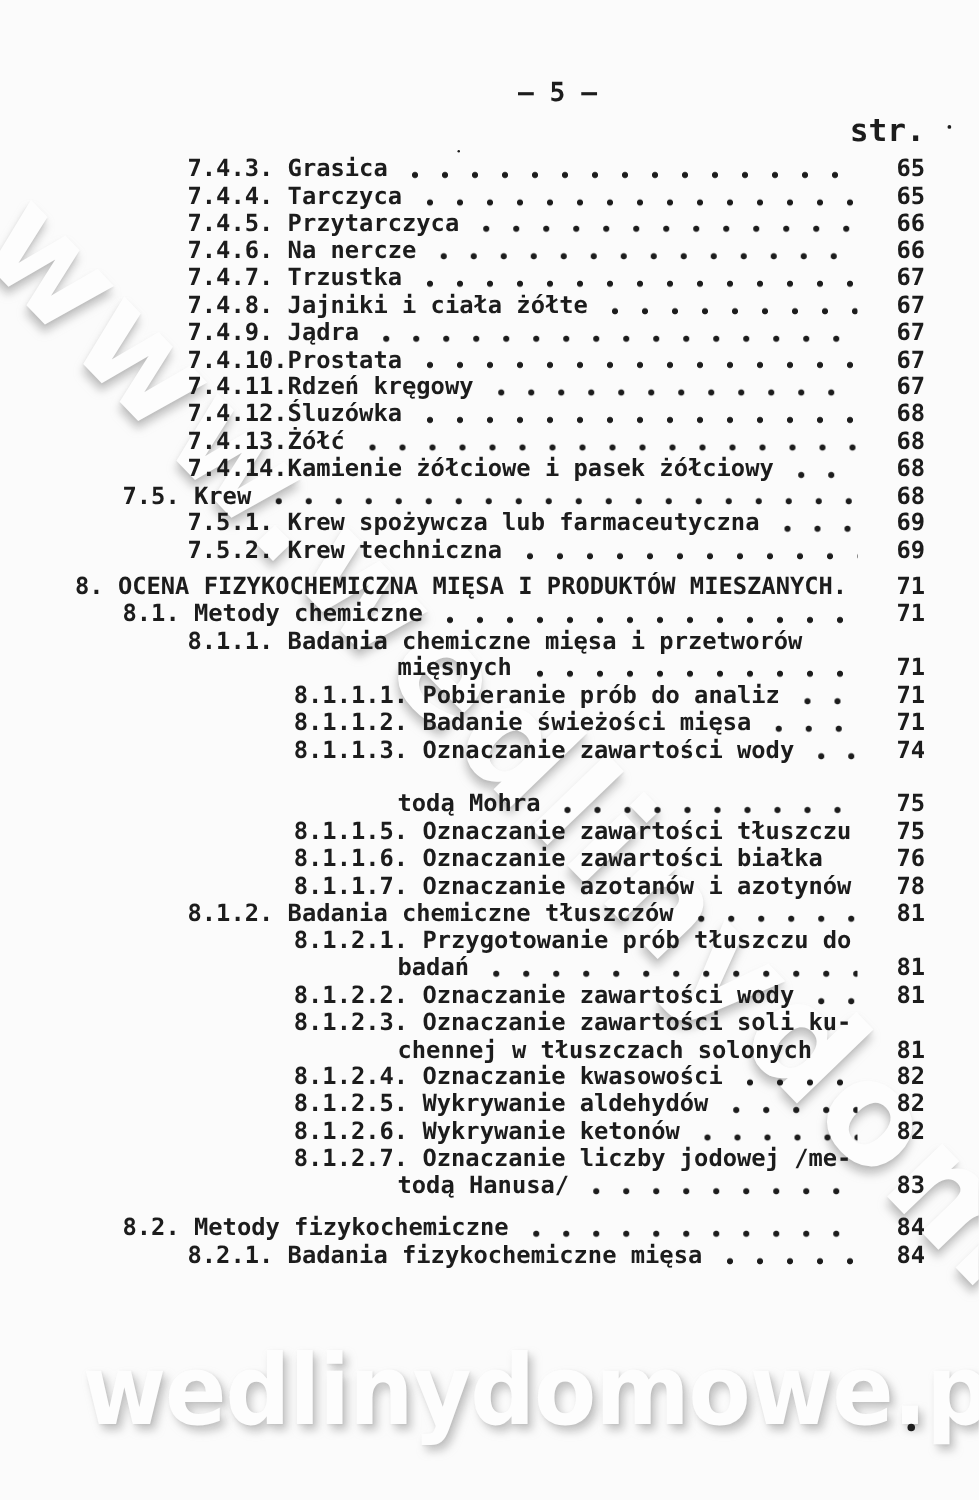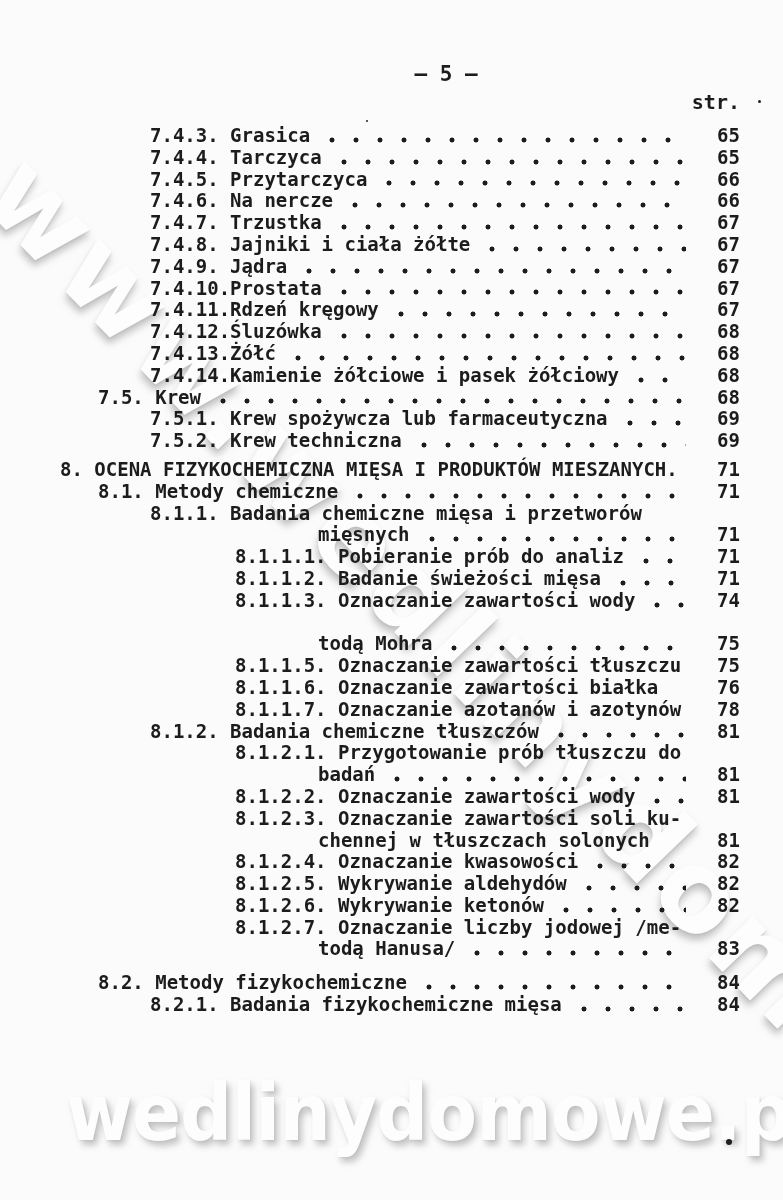--- a/index.html
+++ b/index.html
@@ -29,21 +29,21 @@
     transform-origin:0 50%;transform:scaleX(.93);
   }
 
   
   .page-no{
     position:absolute;left:446px;top:62px;transform:translateX(-50%);
     font-size:21px;z-index:2;white-space:pre;
   }
   .str-header{
     position:absolute;left:0;top:90px;width:740px;text-align:right;
-    font-size:20px;z-index:2;
+    font-size:25px;z-index:2;
   }
 
   
   .toc{position:absolute;left:0;top:125px;width:740px;z-index:2;font-size:19px;}
   .row{display:flex;height:21.8px;line-height:21.8px;align-items:center;}
   .row .txt{white-space:pre;flex:0 0 auto;}
   .fill{flex:1 1 auto;}
   .leader{
     flex:1 1 auto;align-self:flex-end;height:6px;margin:0 6px 4px 10px;
     background-image:radial-gradient(circle, var(--ink) 2.15px, rgba(0,0,0,0) 2.8px);

